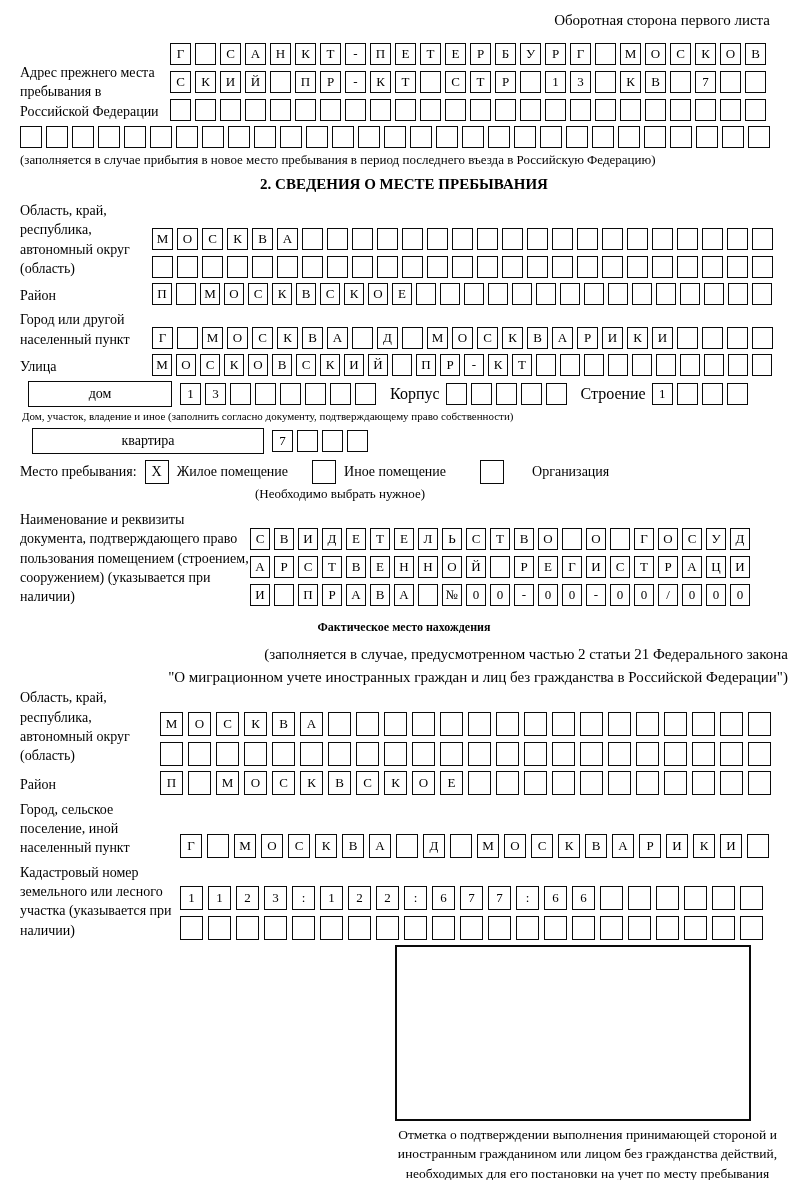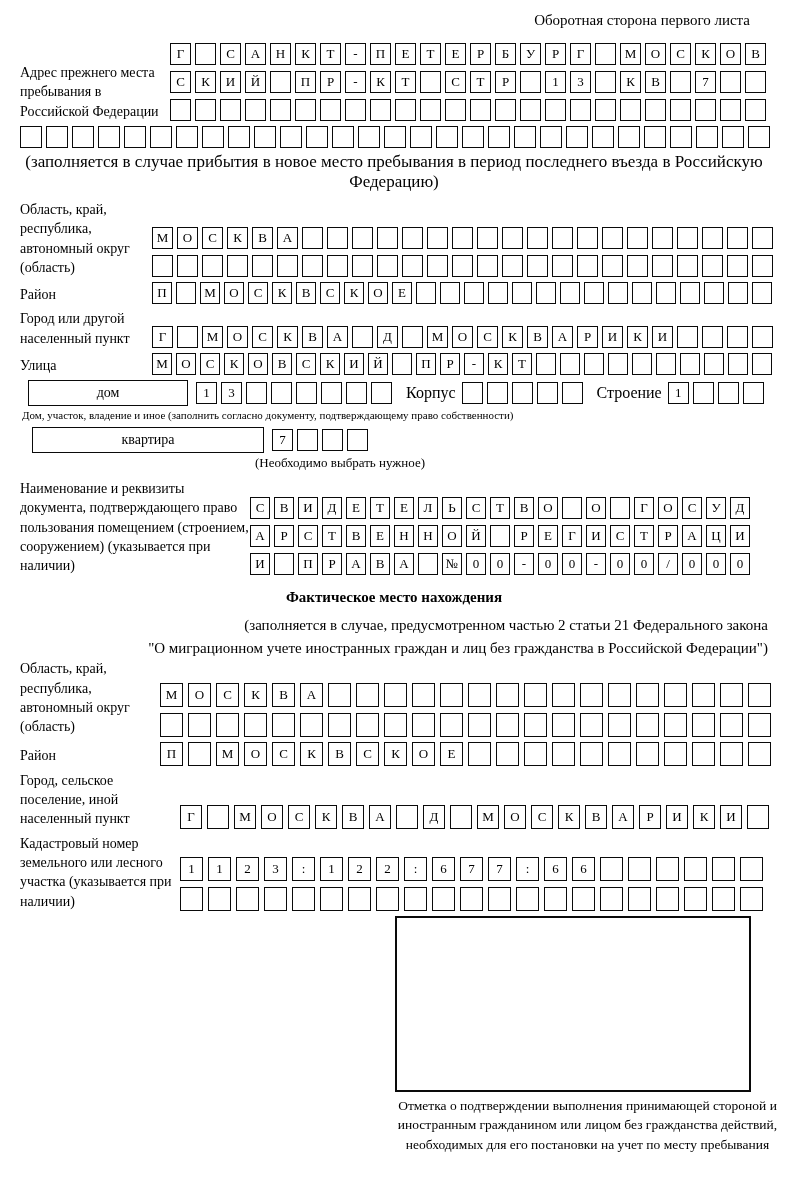--- a/index.html
+++ b/index.html
@@ -2,21 +2,21 @@
 <html><head>
 <meta charset="utf-8">
 <style>
   * { margin:0; padding:0; box-sizing:border-box; }
   html,body { background:#fff; }
   body {
     width:800px; height:1180px; overflow:hidden;
     font-family:"Liberation Serif", serif;
     color:#000;
   }
-  .page { width:800px; height:1180px; padding:12px 32px 0 20px; }
+  .page { width:800px; height:1180px; padding:12px 12px 0 20px; }
 
   .hdr { text-align:right; font-size:15px; padding-right:18px; margin-bottom:14px; }
 
   .frow { display:flex; align-items:flex-end; margin-bottom:5px; }
   .flabel { font-size:14px; line-height:1.38; flex-shrink:0; }
   .rows { display:flex; flex-direction:column; gap:6px; }
 
   .cellrow { display:flex; }
   .cell {
     display:inline-block; width:20px; height:22px; border:1.6px solid #0a0a0a;
@@ -25,38 +25,38 @@
   }
   .p25 .cell { width:21px; }
   .p24 .cell { width:20px; }
   .pfull .cell { width:22px; margin-right:4px; }
   .p28 .cell { width:23px; height:24px; margin-right:5px; line-height:21px; }
   .p27 .cell { width:22px; height:24px; margin-right:5px; line-height:21px; }
 
   .w150 { width:150px; } .w132 { width:132px; } .w230 { width:230px; }
   .w140 { width:140px; } .w160 { width:160px; }
 
-  .caption { font-size:17px; text-align:center; margin:2px 0 8px 0; }
+  .caption { font-size:13px; text-align:left; margin:2px 0 8px 0; }
   .section-title { font-size:15px; font-weight:bold; text-align:center; margin:6px 0 8px 0; }
 
   .house-row { display:flex; align-items:center; margin:4px 0 2px 0; }
   .labelbox {
     border:1.6px solid #0a0a0a; height:26px; text-align:center;
     font-size:14px; line-height:23px; margin-right:8px; flex-shrink:0;
   }
-  .labelbox.house { width:160px; margin-left:8px; }
+  .labelbox.house { width:144px; margin-left:8px; }
   .labelbox.apt { width:232px; margin-left:12px; }
   .inline-label { font-size:16px; margin:0 6px 0 10px; white-space:nowrap; }
   .small-caption { font-size:11px; margin:3px 0 6px 2px; }
 
   .stay-row { display:flex; align-items:center; font-size:14px; margin-top:6px; }
   .stay-row .cell.checkbox { width:24px; height:24px; line-height:21px; font-size:14px; margin:0 8px 0 8px; }
   .stay-caption { font-size:13px; margin:2px 0 8px 170px; width:300px; text-align:center; }
 
-  .subhead { font-size:15px; font-weight:bold; text-align:center; margin:14px 0 8px 0; }
+  .subhead { font-size:12px; font-weight:bold; text-align:center; margin:14px 0 8px 0; }
   .subcap { font-size:15px; text-align:right; line-height:1.5; }
 
   .stamp-wrap { margin-left:375px; width:385px; margin-top:4px; }
   .stamp-box { width:356px; height:176px; border:2px solid #0a0a0a; }
   .stamp-caption { width:385px; font-size:13.5px; line-height:1.45; text-align:center; margin-top:4px; }
 </style>
 </head>
 <body>
 
 <div class="page">
@@ -172,20 +172,21 @@
       <span class="cell"></span>
       <span class="cell"></span>
       <span class="cell"></span>
       <span class="cell"></span>
       <span class="cell"></span>
       <span class="cell"></span>
       <span class="cell"></span>
     </div>
   <div class="caption">(заполняется в случае прибытия в новое место пребывания в период последнего въезда в Российскую Федерацию)</div>
 
+  <div class="section-title">2. СВЕДЕНИЯ О МЕСТЕ ПРЕБЫВАНИЯ</div>
 
   <div class="frow">
     <div class="flabel w132">Область, край, республика, автономный округ (область)</div>
     <div class="rows">
       <div class="cellrow p25">
           <span class="cell">М</span>
           <span class="cell">О</span>
           <span class="cell">С</span>
           <span class="cell">К</span>
           <span class="cell">В</span>
@@ -368,20 +369,29 @@
   <div class="house-row">
     <div class="labelbox apt">квартира</div>
     <div class="cellrow p25">
         <span class="cell">7</span>
         <span class="cell"></span>
         <span class="cell"></span>
         <span class="cell"></span>
       </div>
   </div>
 
+  <div class="stay-row">
+    <span>Место пребывания:</span>
+    <span class="cell checkbox">X</span>
+    <span>Жилое помещение</span>
+    <span class="cell checkbox" style="margin-left:24px;"></span>
+    <span>Иное помещение</span>
+    <span class="cell checkbox" style="margin-left:34px; margin-right:28px;"></span>
+    <span>Организация</span>
+  </div>
   <div class="stay-caption">(Необходимо выбрать нужное)</div>
 
   <div class="frow">
     <div class="flabel w230">Наименование и реквизиты документа, подтверждающего право пользования помещением (строением, сооружением) (указывается при наличии)</div>
     <div class="rows">
       <div class="cellrow p24">
           <span class="cell">С</span>
           <span class="cell">В</span>
           <span class="cell">И</span>
           <span class="cell">Д</span>

